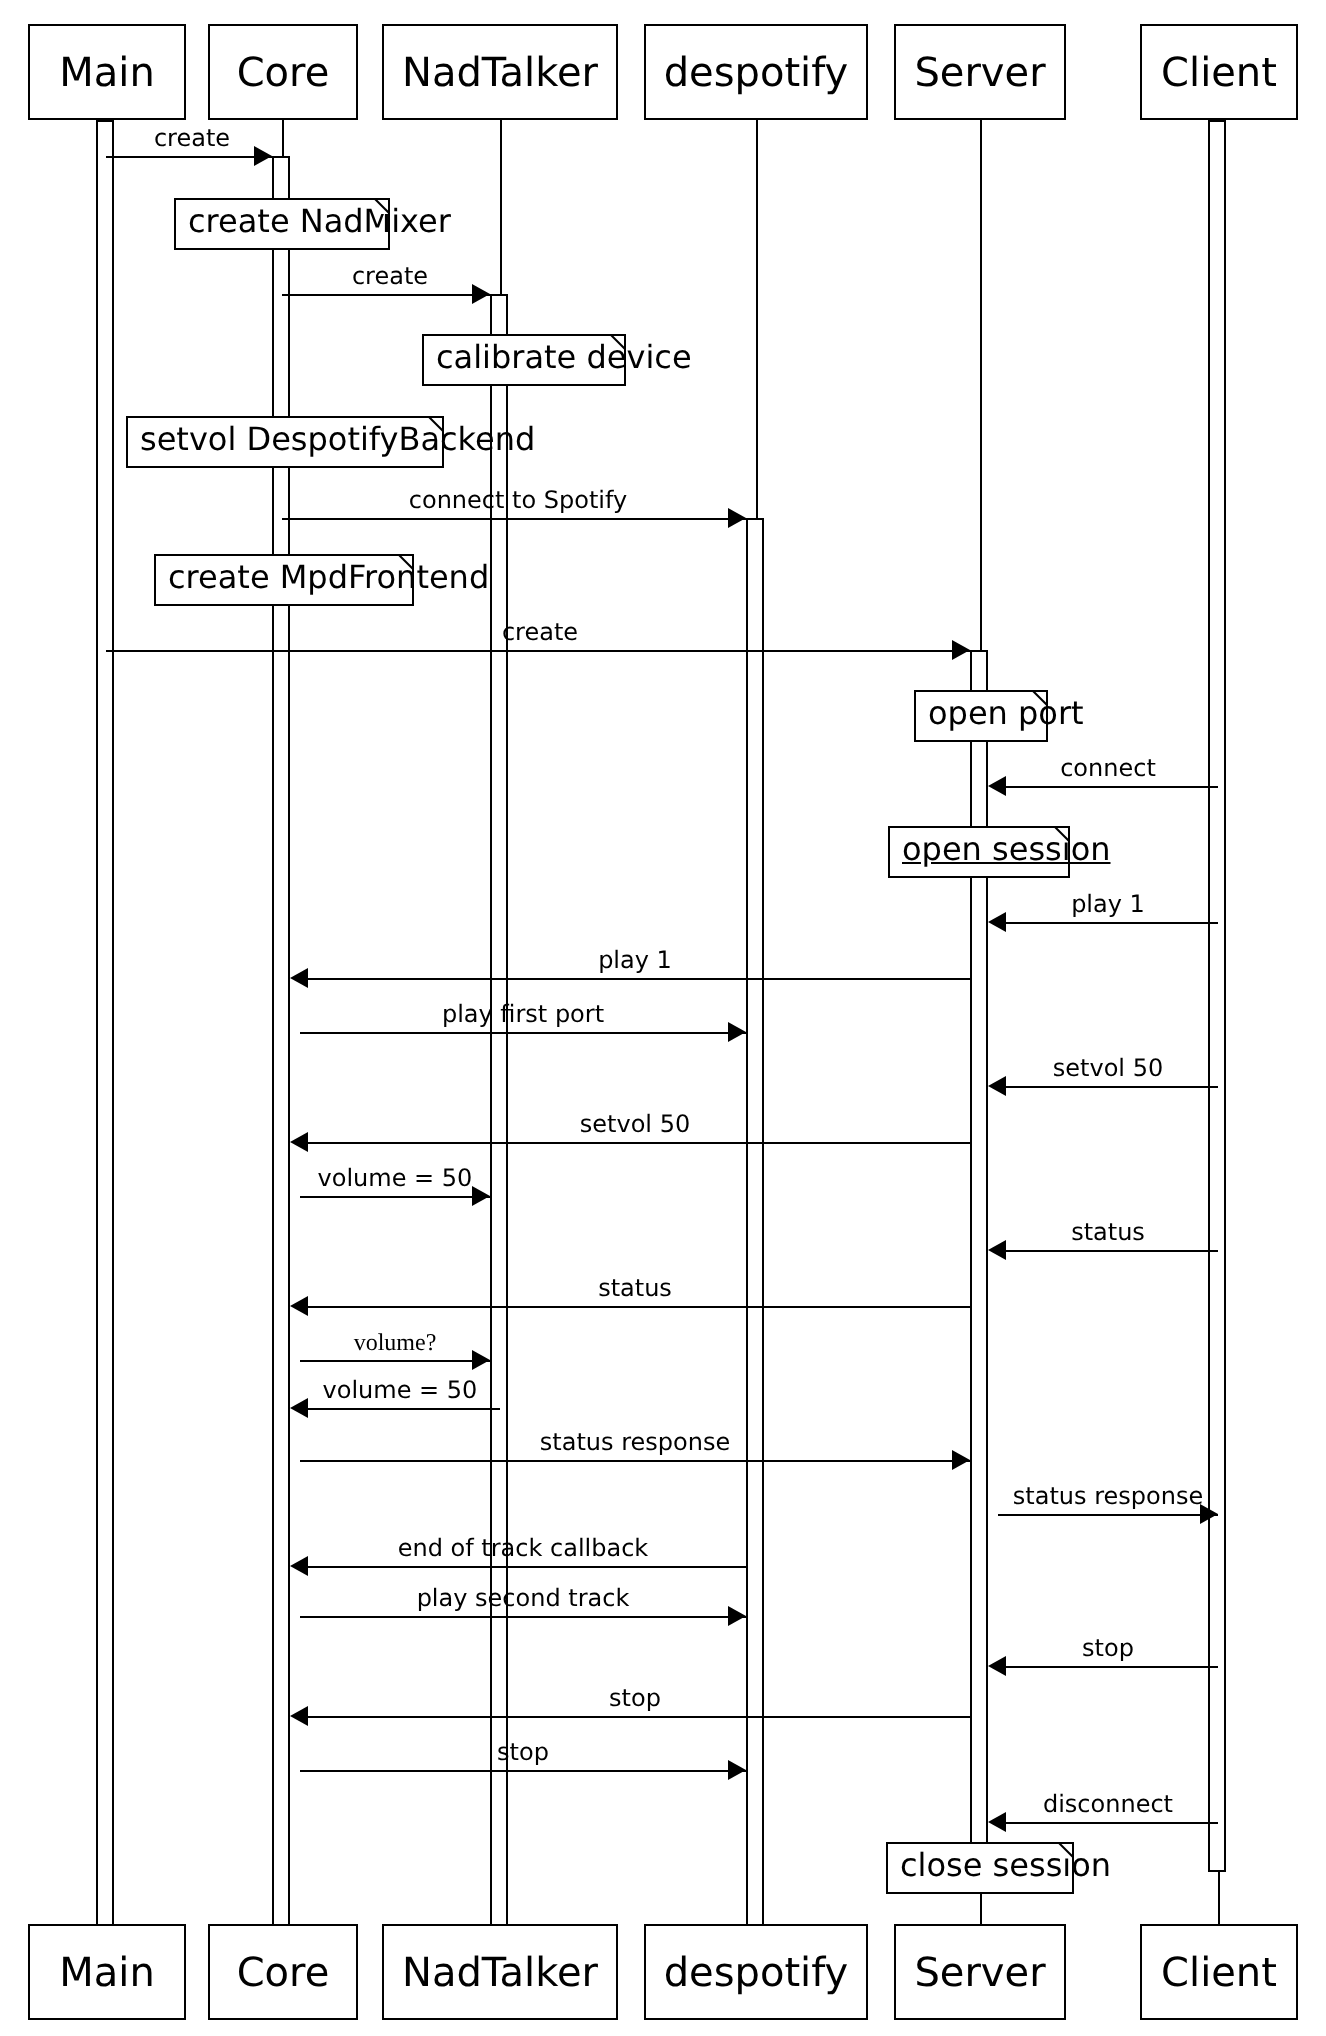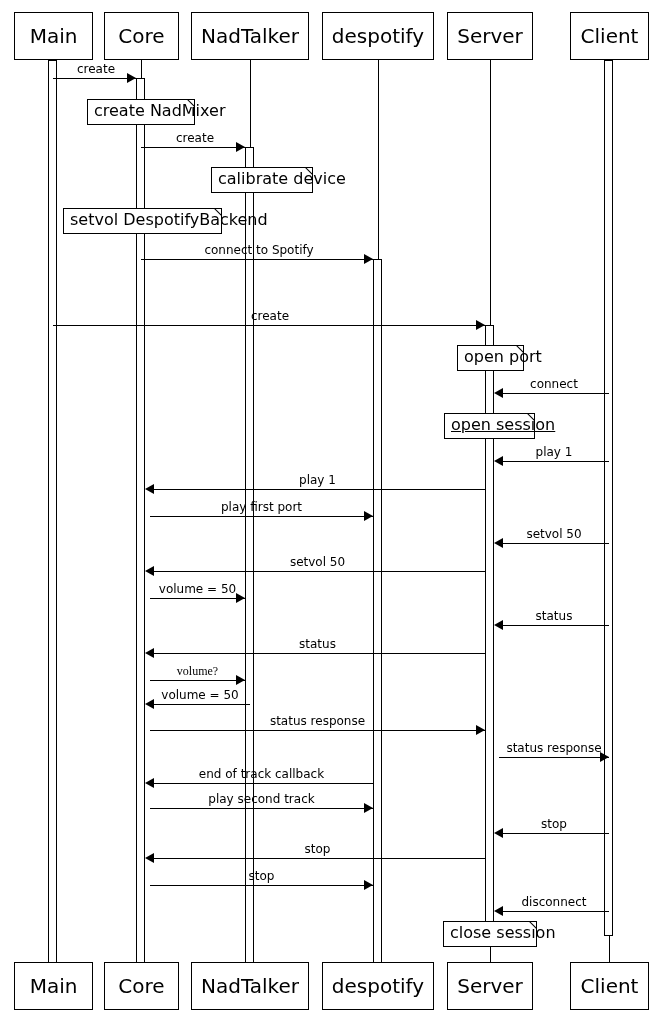--- a/index.html
+++ b/index.html
@@ -267,20 +267,25 @@
     <span class="dogear"></span>
     <span class="dogear-line"></span>
   </div>
 
   <div class="note" style="left:63px; top:208px; width:159px; height:26px;">
     <span>setvol DespotifyBackend</span>
     <span class="dogear"></span>
     <span class="dogear-line"></span>
   </div>
 
+  <div class="note" style="left:77px; top:277px; width:130px; height:26px;">
+    <span>create MpdFrontend</span>
+    <span class="dogear"></span>
+    <span class="dogear-line"></span>
+  </div>
 
   <div class="note" style="left:457px; top:345px; width:67px; height:26px;">
     <span>open port</span>
     <span class="dogear"></span>
     <span class="dogear-line"></span>
   </div>
 
   <div class="note" style="left:444px; top:413px; width:91px; height:26px;text-decoration:underline;">
     <span>open session</span>
     <span class="dogear"></span>

